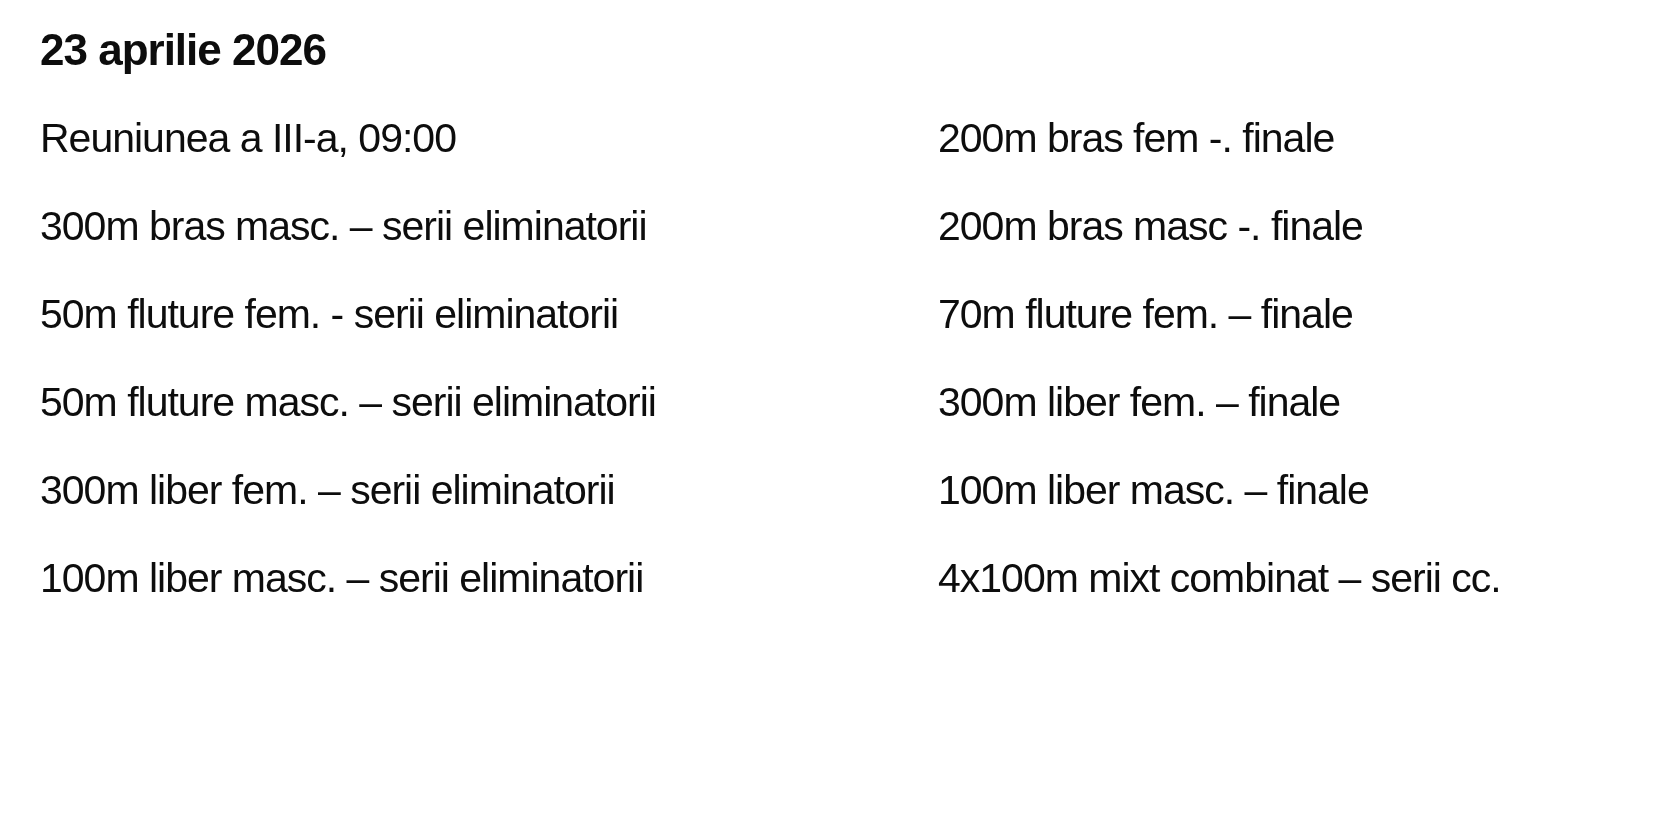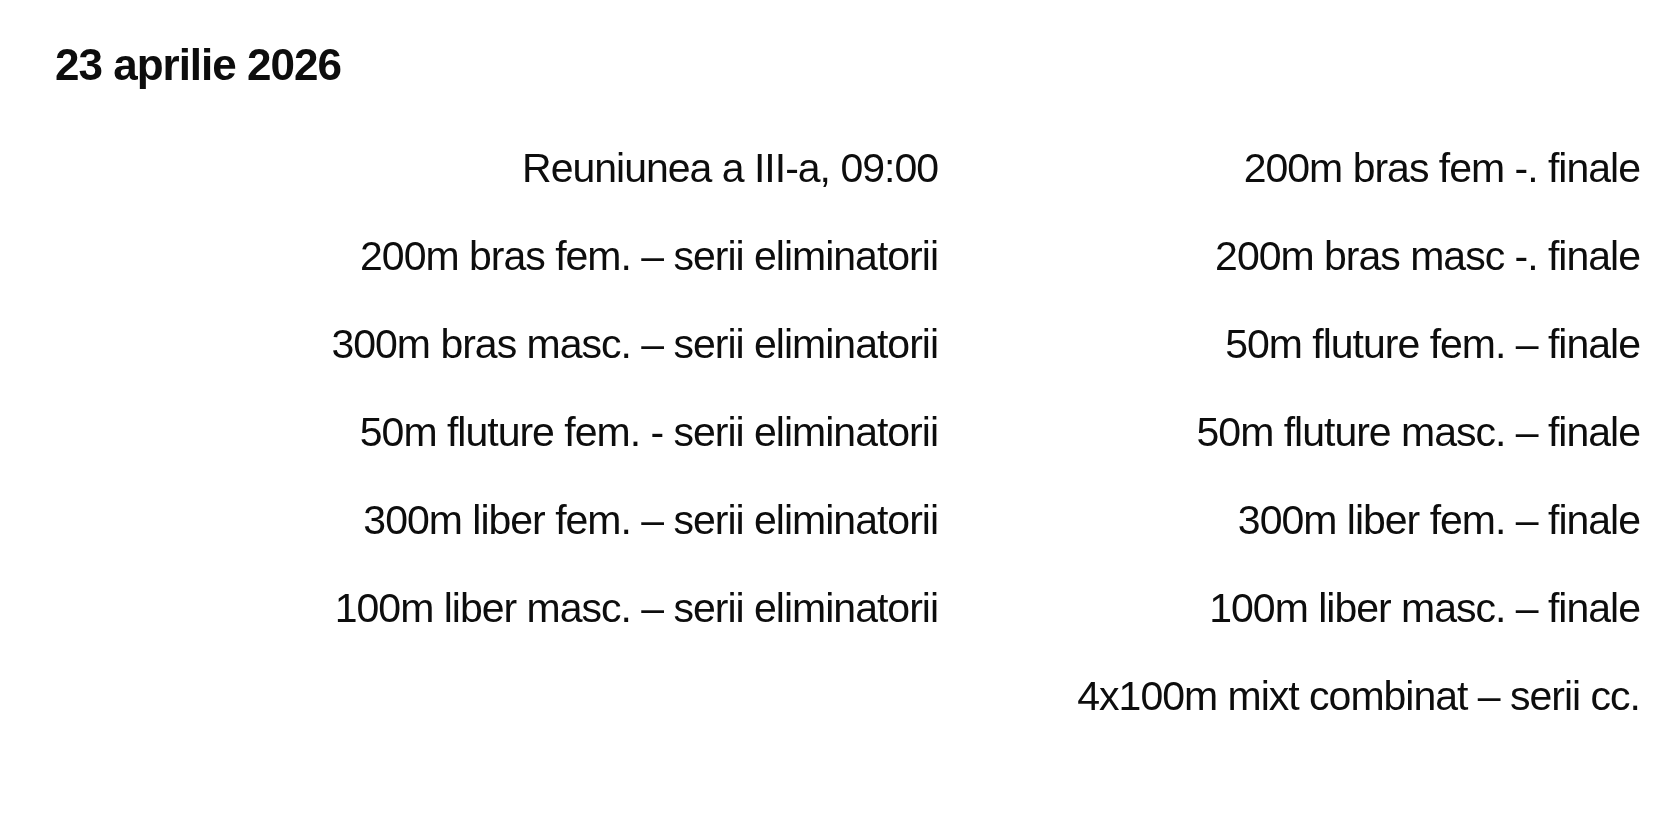--- a/index.html
+++ b/index.html
@@ -14,31 +14,30 @@
     font-family: "Liberation Sans", sans-serif;
     color: #0d0d0d;
   }
   .page {
     box-sizing: border-box;
     width: 1660px;
     height: 838px;
     padding: 6px 20px 0 40px;
   }
   .date-heading {
-    margin: 15px;
+    margin: 0;
     font-size: 44px;
     font-weight: 700;
     line-height: 88px;
     letter-spacing: -1px;
     white-space: nowrap;
   }
   .columns {
     display: flex;
     align-items: flex-start;
-    text-align: right;
   }
   .col {
     flex: 0 0 auto;
   }
   .col-left {
     width: 898px;
   }
   .col-right {
     flex: 1 1 auto;
   }
@@ -55,31 +54,30 @@
 <body>
 
 <div class="page">
 
   <h1 class="date-heading">23 aprilie 2026</h1>
 
   <div class="columns">
 
     <div class="col col-left">
       <p class="line">Reuniunea a III-a, 09:00</p>
-      <p class="line">200m bras fem. – serii eliminatorii</p>
       <p class="line">300m bras masc. – serii eliminatorii</p>
       <p class="line">50m fluture fem. - serii eliminatorii</p>
+      <p class="line">50m fluture masc. – serii eliminatorii</p>
       <p class="line">300m liber fem. – serii eliminatorii</p>
       <p class="line">100m liber masc. – serii eliminatorii</p>
     </div>
 
     <div class="col col-right">
       <p class="line">200m bras fem -. finale</p>
       <p class="line">200m bras masc -. finale</p>
-      <p class="line">50m fluture fem. – finale</p>
-      <p class="line">50m fluture masc. – finale</p>
+      <p class="line">70m fluture fem. – finale</p>
       <p class="line">300m liber fem. – finale</p>
       <p class="line">100m liber masc. – finale</p>
       <p class="line">4x100m mixt combinat – serii cc.</p>
     </div>
 
   </div>
 </div>
 
 </body></html>

